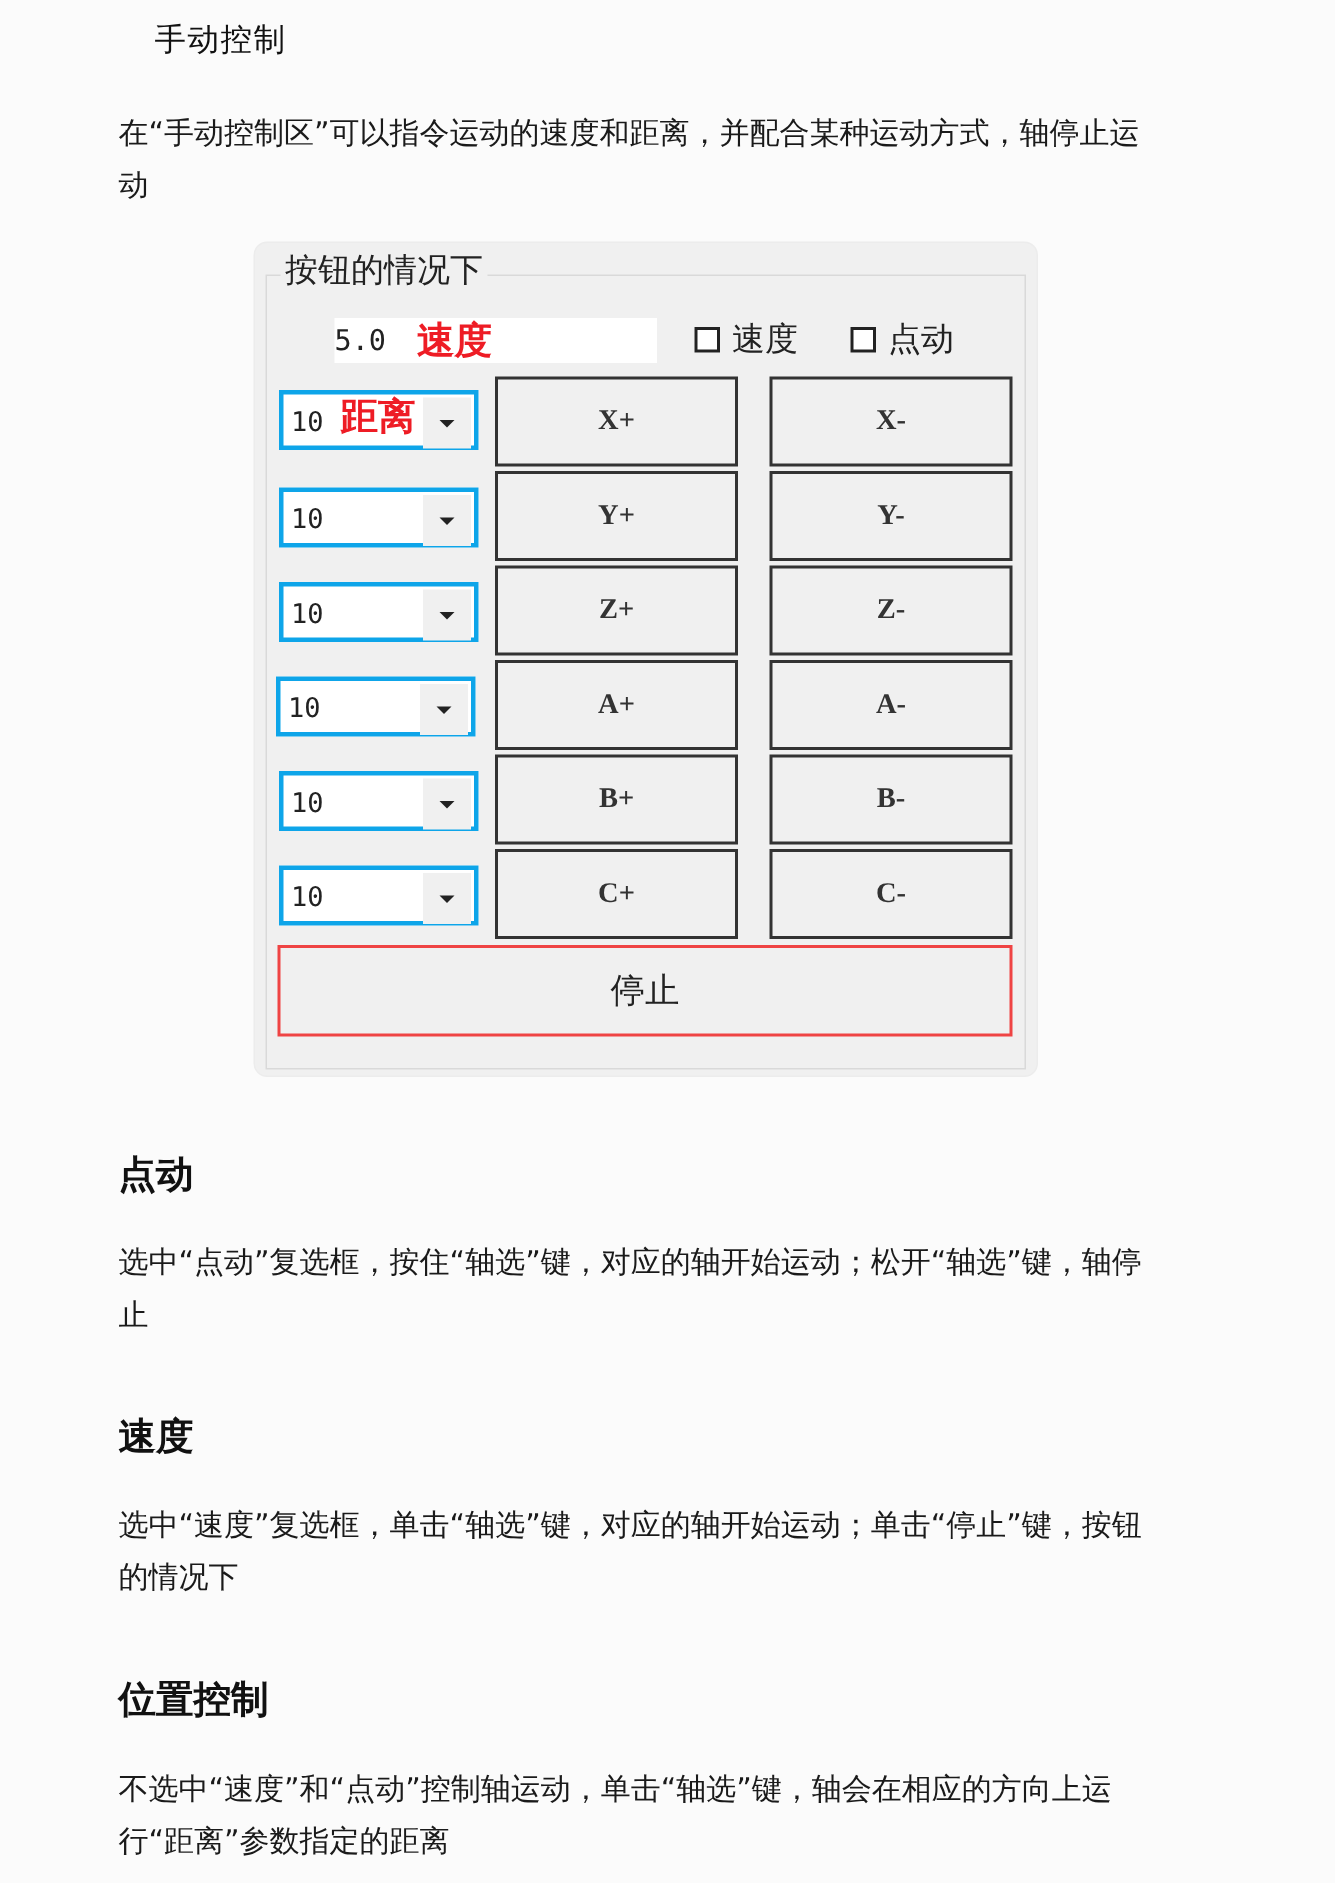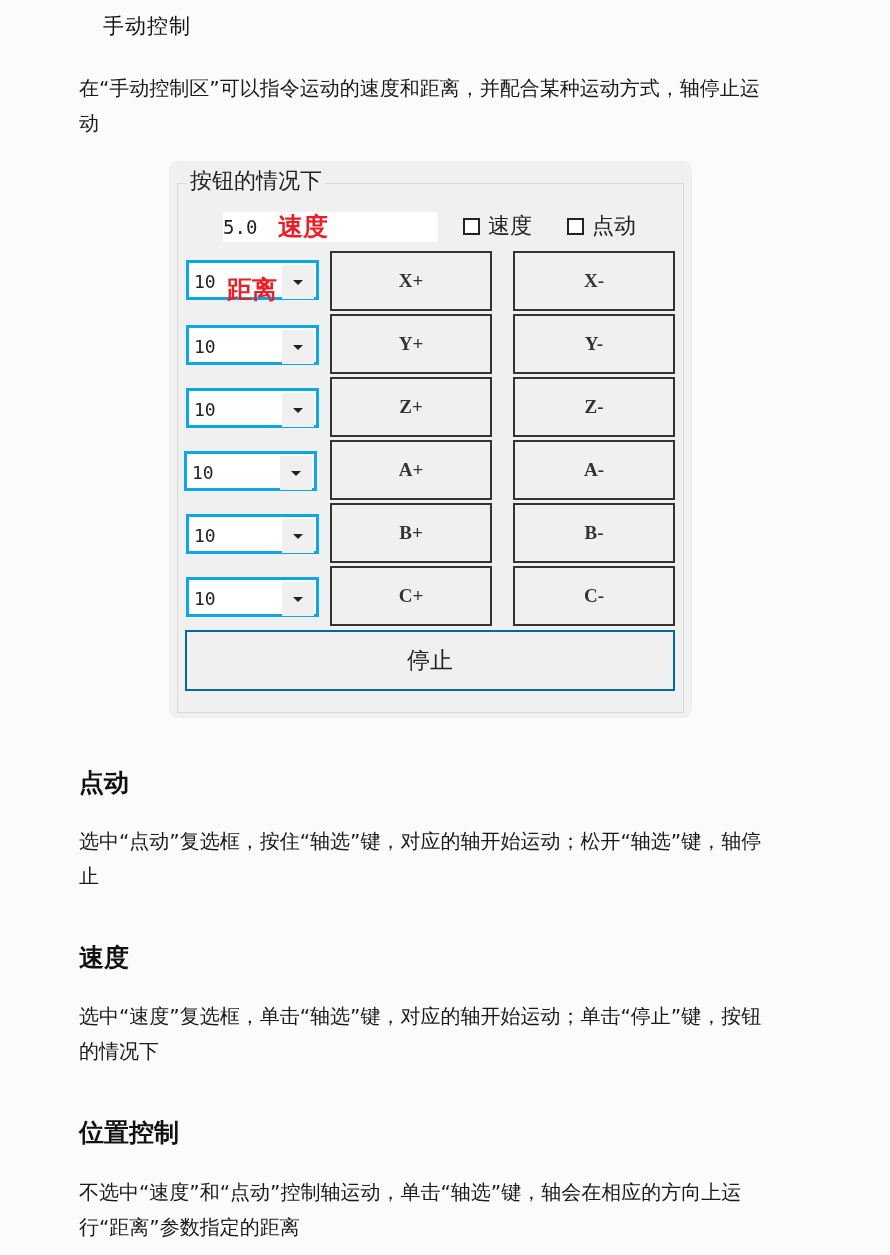--- a/index.html
+++ b/index.html
@@ -89,21 +89,21 @@
     border: 2px solid #333; box-sizing: border-box;
     background: #f0f0f0;
     display: flex; align-items: center; justify-content: center;
     font-family: "Liberation Serif", "DejaVu Serif", serif;
     font-weight: bold; font-size: 19px; color: #333;
     cursor: pointer;
   }
   .btn-stop {
     position: absolute; left: 15px; top: 468px;
     width: 490px; height: 61px;
-    border: 2px solid #0369a1; box-sizing: border-box;
+    border: 2px solid #ef4444; box-sizing: border-box;
     background: #f0f0f0;
     display: flex; align-items: center; justify-content: center;
     font-size: 23px; color: #222; cursor: pointer;
   }
 </style>
 </head>
 <body>
 
 <div class="h1">手动控制</div>
 <div class="p" style="top:71px; width:690px;">在“手动控制区”可以指令运动的速度和距离，并配合某种运动方式，轴停止运动</div>
@@ -121,21 +121,21 @@
     <span class="cb-box"></span>
     <span>速度</span>
   </div>
   <div class="cb" style="left:397px;">
     <span class="cb-box"></span>
     <span>点动</span>
   </div>
 
   <div class="combo" style="top:98px;">
     <span class="combo-val">10</span>
-    <span class="red-label" style="left:38px; top:12px;text-align:center;">距离</span>
+    <span class="red-label" style="left:38px; top:0;text-align:center;">距离</span>
     <span class="combo-btn">
         <span class="tri"></span>
       </span>
   </div>
   <div class="btn" style="left:160px; top:89px;">X+</div>
   <div class="btn" style="left:343px; top:89px;">X-</div>
 
   <div class="combo" style="top:163px;">
     <span class="combo-val">10</span>
     <span class="combo-btn">

